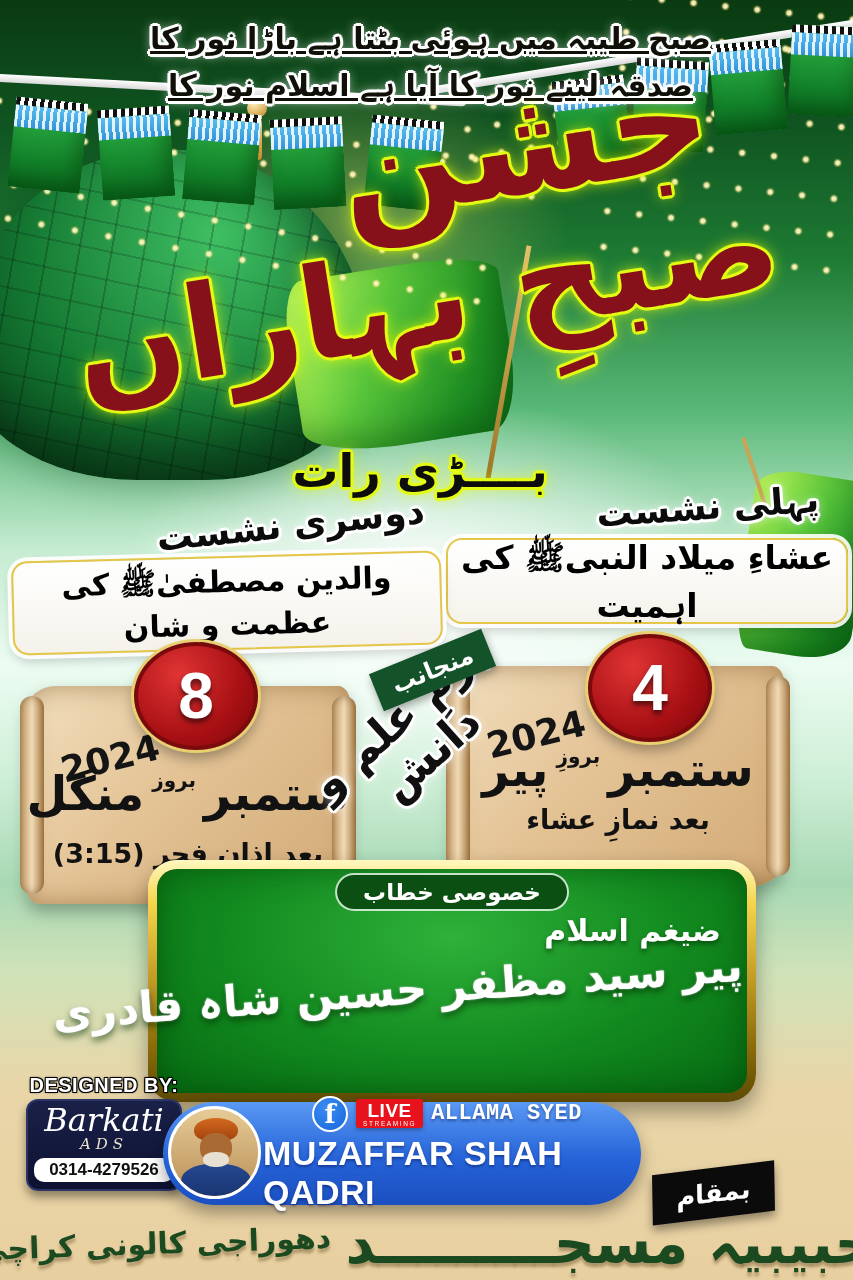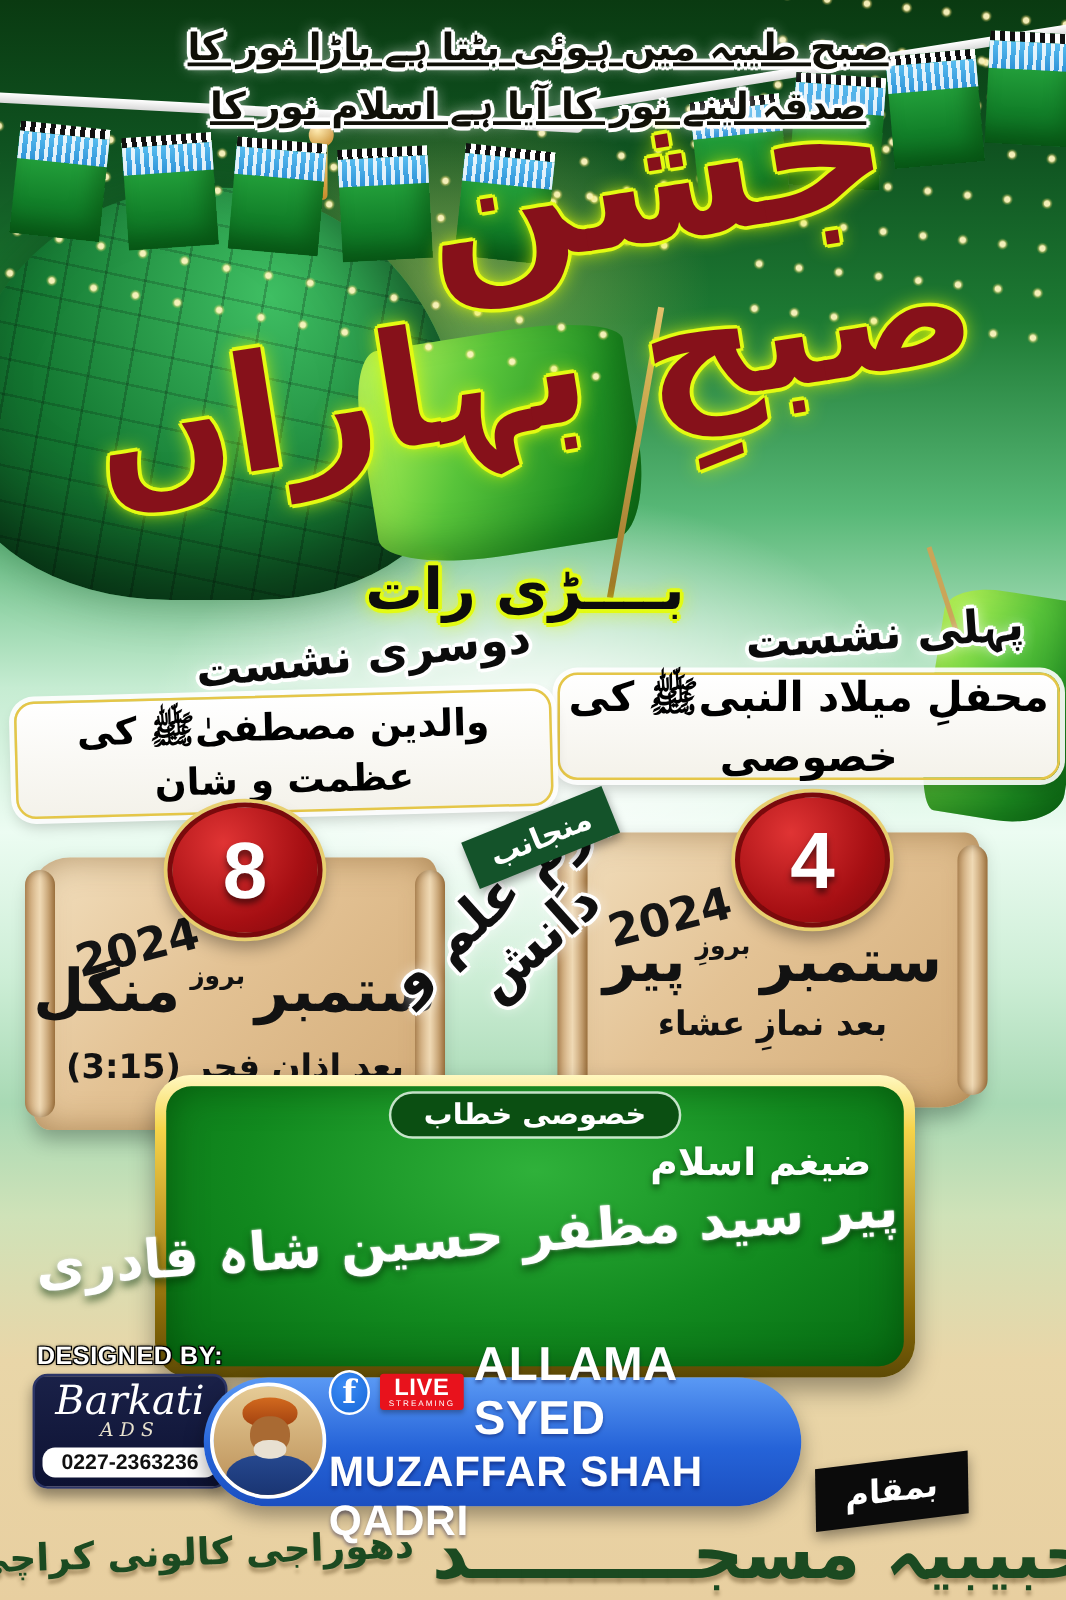--- a/index.html
+++ b/index.html
@@ -100,21 +100,21 @@
     font-family:"Liberation Sans",sans-serif;text-shadow:0 4px 5px rgba(0,0,0,.55);}
   .dc-right{left:588px;top:634px;}
   .dc-left{left:134px;top:642px;}
   
   .org-label{position:absolute;left:372px;top:650px;z-index:7;transform:rotate(-22deg);
     background:#14532a;color:#fff;padding:6px 18px;font-size:24px;font-weight:bold;direction:rtl;
     box-shadow:0 4px 8px rgba(0,0,0,.35);}
   .org-name{position:absolute;left:296px;top:688px;width:236px;z-index:6;transform:rotate(-42deg);
     text-align:center;font-size:44px;font-weight:bold;color:#101010;line-height:1.08;direction:rtl;}
   
-  .banner{position:absolute;left:124px;top:860px;width:590px;height:224px;z-index:7;border-radius:28px;padding:9px;
+  .banner{position:absolute;left:148px;top:860px;width:590px;height:224px;z-index:7;border-radius:28px;padding:9px;
     background:linear-gradient(180deg,#fff8c0,#f6d44a 18%,#caa22a 45%,#8a6a08 78%,#5d4a05);
     box-shadow:0 10px 20px rgba(0,0,0,.35);}
   .banner .inner{width:100%;height:100%;border-radius:20px;position:relative;
     background:radial-gradient(ellipse at 50% 30%,#2fb13a,#128a1f 55%,#066a12);
     box-shadow:inset 0 0 30px rgba(0,60,0,.5);}
   .sp-tag{position:absolute;left:50%;top:6px;transform:translateX(-50%);background:#0b4f12;color:#fff;
     padding:4px 26px;border-radius:22px;font-size:23px;font-weight:bold;direction:rtl;white-space:nowrap;
     box-shadow:0 0 0 2px rgba(255,255,255,.75);}
   .sp-hon{position:absolute;right:26px;top:44px;color:#fff;font-size:30px;font-weight:bold;direction:rtl;
     text-shadow:0 3px 5px rgba(0,40,0,.6);}
@@ -145,21 +145,21 @@
   .lb-content{position:absolute;left:100px;right:10px;top:8px;bottom:8px;display:flex;flex-direction:column;
     align-items:center;justify-content:center;gap:2px;}
   .lb-row1{display:flex;align-items:center;gap:8px;}
   .fb{width:36px;height:36px;border-radius:50%;background:radial-gradient(circle at 38% 32%,#3b8bf5,#1668d8);
     border:2px solid #fff;display:flex;align-items:center;justify-content:center;
     font-family:"DejaVu Serif",serif;font-weight:bold;font-size:26px;color:#fff;line-height:1;box-sizing:border-box;}
   .live{background:#e8121c;border-radius:3px;padding:2px 7px 1px;text-align:center;line-height:1;
     box-shadow:0 2px 4px rgba(0,0,0,.3);}
   .live .l1{font-size:19px;font-weight:bold;letter-spacing:.5px;}
   .live .l2{font-size:6.5px;letter-spacing:1.6px;margin-top:1px;}
-  .lb-n1{font-size:38px;font-weight:bold;letter-spacing:.5px;text-shadow:0 2px 3px rgba(0,0,60,.4);}
+  .lb-n1{font-size:22px;font-weight:bold;letter-spacing:.5px;text-shadow:0 2px 3px rgba(0,0,60,.4);font-family:Liberation Mono, monospace;}
   .lb-n2{font-size:34px;font-weight:bold;letter-spacing:.5px;text-shadow:0 2px 3px rgba(0,0,60,.4);}
   
   .venue-tag{position:absolute;left:652px;top:1168px;z-index:8;background:#0b0b0b;color:#fff;
     padding:10px 24px;font-size:26px;font-weight:bold;direction:rtl;transform:rotate(-7deg) skewX(-6deg);
     box-shadow:0 5px 10px rgba(0,0,0,.4);}
   .venue{position:absolute;left:0;right:0;bottom:4px;z-index:7;display:flex;direction:rtl;align-items:center;
     justify-content:center;gap:14px;color:#1b4a21;text-shadow:0 4px 3px rgba(70,45,10,.35);}
   .venue .vn{font-size:57px;font-weight:bold;white-space:nowrap;}
   .venue .va{font-size:30px;font-weight:bold;transform:rotate(-2deg);white-space:nowrap;}
 </style>
@@ -195,21 +195,21 @@
     <div>صدقہ لینے نور کا آیا ہے اسلام نور کا</div>
   </div>
 
   <div class="title">
     <div class="w1 ur oy">جشن</div>
     <div class="w2 ur oy">صبحِ بہاراں</div>
   </div>
   <div class="subtitle ur oy">بــــڑی رات</div>
 
   <div class="s-label s1-label ur ow">پہلی نشست</div>
-  <div class="s-box s1-box ur">محفلِ میلاد النبیﷺ کی خصوصی</div>
+  <div class="s-box s1-box ur">عشاءِ میلاد النبیﷺ کی اہمیت</div>
   <div class="s-label s2-label ur ow">دوسری نشست</div>
   <div class="s-box s2-box ur">والدین مصطفیٰﷺ کی عظمت و شان</div>
 
   <div class="scroll sc-right">
     <div class="yr">2024</div>
     <div class="main">
       <span>ستمبر</span>
       <span class="onday">بروزِ</span>
       <span>پیر</span>
     </div>
@@ -240,21 +240,21 @@
       <div class="sp-hon">ضیغم اسلام</div>
       <div class="sp-name">پیر سید مظفر حسین شاہ قادری</div>
     </div>
   </div>
 
   <div class="designer">
     <div class="d-label">DESIGNED BY:</div>
     <div class="d-box">
       <div class="d-name">Barkati</div>
       <div class="d-sub">ADS</div>
-      <div class="d-phone">0227-2363236</div>
+      <div class="d-phone">0314-4279526</div>
     </div>
   </div>
 
   <div class="livebar">
     <div class="avatar">
       <span class="av-body"></span>
       <span class="av-turban"></span>
       <span class="av-face"></span>
       <span class="av-beard"></span>
     </div>

